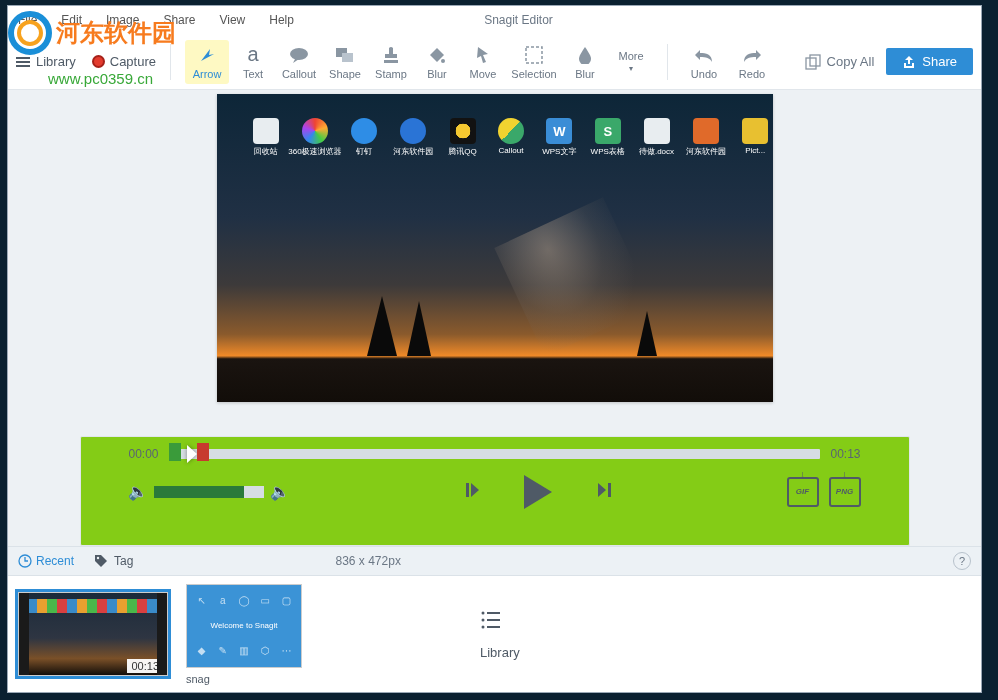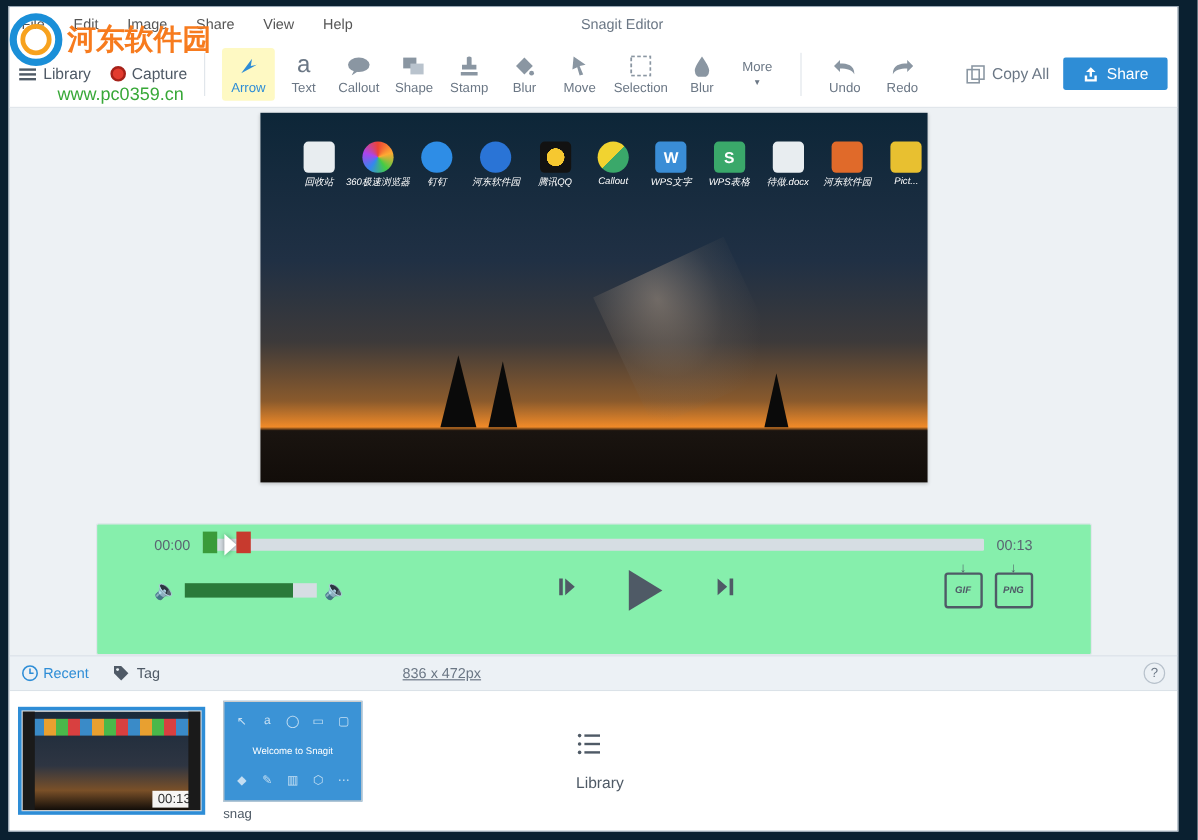--- a/index.html
+++ b/index.html
@@ -73,25 +73,25 @@
     position:relative;box-shadow:0 1px 3px rgba(0,0,0,0.2);
   }
   .canvas::before{content:"";position:absolute;top:40%;right:25%;width:120px;height:120px;background:radial-gradient(ellipse at 40% 20%,rgba(180,160,140,0.5) 0%,rgba(120,110,100,0.2) 50%,transparent 80%);transform:rotate(-25deg);}
   .tree{position:absolute;bottom:46px;}
   .t1{left:150px;border-left:15px solid transparent;border-right:15px solid transparent;border-bottom:60px solid #0a0a0a;}
   .t2{left:190px;border-left:12px solid transparent;border-right:12px solid transparent;border-bottom:55px solid #0a0a0a;}
   .t3{left:420px;border-left:10px solid transparent;border-right:10px solid transparent;border-bottom:45px solid #0a0a0a;}
   .desk-icons{position:absolute;top:24px;left:32px;right:0;display:flex;gap:14px;}
   .di{width:36px;display:flex;flex-direction:column;align-items:center;gap:2px;}
   .di .ic{width:26px;height:26px;border-radius:4px;}
-  .di .lb{color:#fff;font-size:8px;text-align:right;white-space:nowrap;font-style:italic;}
+  .di .lb{color:#fff;font-size:8px;text-align:right;white-space:nowrap;}
 
   
   .player{
-    width:830px;height:112px;background:#86efac;border:1px solid #e1e6eb;border-radius:2px;
+    width:830px;height:112px;background:#84cc16;border:1px solid #e1e6eb;border-radius:2px;
     margin-top:34px;display:flex;flex-direction:column;padding:10px 48px 8px 48px;
   }
   .timeline{display:flex;align-items:center;gap:10px;}
   .time-label{font-size:12px;color:#5a6572;}
   .track{flex:1;height:10px;background:#d6dde3;position:relative;border-radius:1px;}
   .marker{position:absolute;top:-6px;width:12px;height:18px;}
   .marker.g{left:0;background:#3a9b3a;}
   .marker.play{left:18px;top:-4px;width:0;height:0;border-left:10px solid #fff;border-top:9px solid transparent;border-bottom:9px solid transparent;filter:drop-shadow(0 0 2px rgba(0,0,0,0.4));}
   .marker.r{left:28px;background:#c73a2e;}
   .controls{display:flex;align-items:center;margin-top:14px;}
@@ -102,21 +102,21 @@
   .pbtn{color:#4f5a66;cursor:pointer;}
   .play-big{width:0;height:0;border-left:28px solid #4f5a66;border-top:17px solid transparent;border-bottom:17px solid transparent;cursor:pointer;}
   .export-btns{display:flex;gap:10px;font-style:italic;}
   .ebtn{width:32px;height:30px;border:2px solid #4f5a66;border-radius:3px;display:flex;align-items:center;justify-content:center;font-size:8px;font-weight:bold;color:#4f5a66;position:relative;cursor:pointer;}
   .ebtn::before{content:"↓";position:absolute;top:-11px;font-size:11px;}
 
   
   .traybar{height:30px;background:#ecf1f5;border-top:1px solid #dbe2e8;border-bottom:1px solid #dbe2e8;display:flex;align-items:center;padding:4px 10px;gap:10px;font-size:12px;color:#4f5a66;}
   .traybar .rec{color:#2e8dd6;display:flex;align-items:center;gap:4px;}
   .traybar .tag{display:flex;align-items:center;gap:6px;color:#4f5a66;margin-left:10px;}
-  .traybar .dims{margin-left:auto;margin-right:350px;color:#6b7785;text-decoration:underline;}
+  .traybar .dims{margin-left:auto;margin-right:350px;color:#6b7785;}
   .traybar .help{width:18px;height:18px;border:1px solid #b8c2cc;border-radius:50%;display:flex;align-items:center;justify-content:center;font-size:11px;color:#6b7785;margin-left:auto;}
 
   
   .tray{height:116px;background:#fff;display:flex;align-items:center;padding:6px 10px;gap:18px;}
   .thumb{display:flex;flex-direction:column;gap:3px;cursor:pointer;}
   .thumb .img{width:150px;height:84px;border:1px solid #ccc;position:relative;}
   .thumb.selected .img{outline:3px solid #2e8dd6;}
   .thumb .img.t1bg{background:linear-gradient(to bottom,#1a2a3a 0%,#2e3542 55%,#7a5028 80%,#120d09 100%);}
   .thumb .img.t1bg::before{content:"";position:absolute;top:6px;left:8px;right:8px;height:14px;background:repeating-linear-gradient(90deg,#3a8bc8 0 10px,#e8a030 10px 20px,#4ab84a 20px 30px,#d84040 30px 40px);}
   .thumb .img.t1bg::after{content:"";position:absolute;left:0;right:0;top:0;bottom:0;border-left:10px solid #1a1a1a;border-right:10px solid #1a1a1a;}

